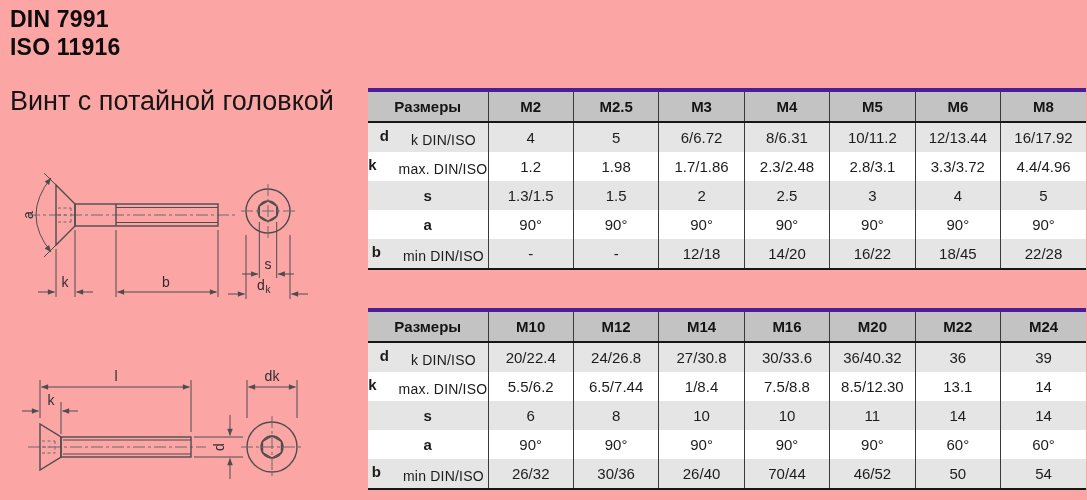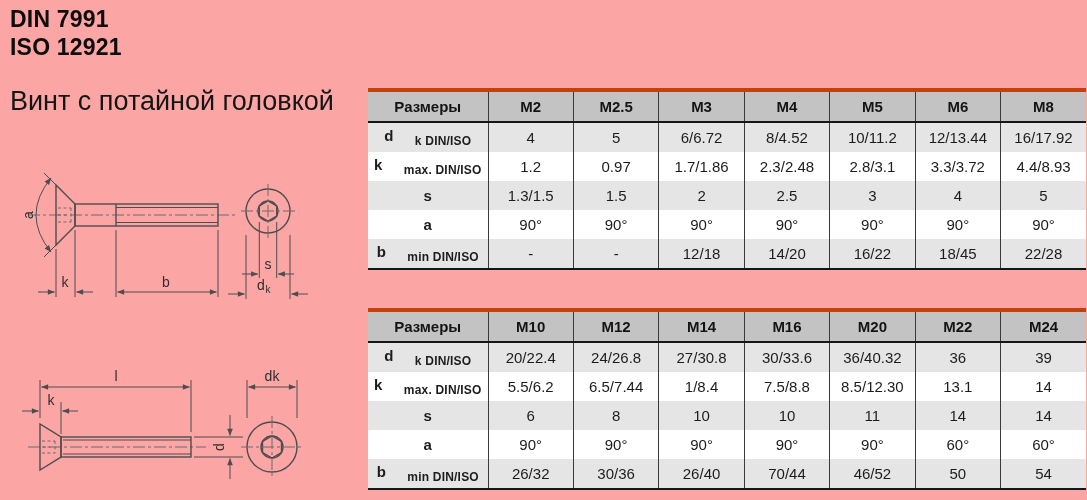--- a/index.html
+++ b/index.html
@@ -4,52 +4,52 @@
 <style>
   html,body{margin:0;padding:0;background:#fff;}
   .page{position:relative;width:1087px;height:500px;background:#fca5a5;overflow:hidden;
         font-family:"Liberation Sans",sans-serif;color:#111;padding-left:48px;}
   .std{position:absolute;left:10px;font-weight:bold;font-size:23px;letter-spacing:0.2px;color:#0d0d0d;}
   .std1{top:6px;} .std2{top:34px;}
   .subtitle{position:absolute;left:10px;top:86px;font-size:27px;color:#151515;}
 
   
   .dim-table{position:absolute;left:368px;border-collapse:collapse;table-layout:fixed;width:718px;
-             border-top:4px solid #c2410c;border-bottom:2px solid #161616;font-size:15px;}
+             border-top:4px solid #4c1d95;border-bottom:2px solid #161616;font-size:15px;}
   .t1{top:88px;} .t2{top:308px;}
   .dim-table col.c-label{width:120px;}
   .dim-table th,.dim-table td{height:29px;padding:0;text-align:center;vertical-align:middle;
              font-weight:normal;color:#1c1c1c;}
   .dim-table th+th,.dim-table td+td,.dim-table th+td,.dim-table td+th{border-left:1.5px solid #3a3a3a;}
   .dim-table thead th{background:#c3c3c3;font-weight:bold;border-bottom:2px solid #161616;color:#141414;}
   .dim-table tbody tr:nth-child(odd){background:#e5e5e5;}
   .dim-table tbody tr:nth-child(even){background:#ffffff;}
   .dim-table .rowlab{font-weight:bold;}
   .lab-main{font-weight:bold;font-size:15px;}
-  .lab-sub{font-weight:bold;font-size:12px;letter-spacing:0.2px;margin-left:18px;}
+  .lab-sub{font-weight:normal;font-size:14px;letter-spacing:0.2px;margin-left:18px;}
 
   
   .dw{position:absolute;}
   .dw1{left:8px;top:156px;}
   .dw2{left:8px;top:352px;}
   .dw line,.dw path,.dw rect,.dw circle,.dw polygon{stroke:#4d4d4d;stroke-width:1.4;fill:none;}
   .dw .cl{stroke-dasharray:12 3 3 3;stroke-width:1;stroke:#6a6a6a;}
   .dw .hid{stroke-dasharray:3 2.5;stroke-width:1;stroke:#6a6a6a;}
   .dw .dim,.dw .ext{stroke-width:1;stroke:#4d4d4d;}
   .dw text{font-family:"Liberation Sans",sans-serif;font-size:14px;fill:#2e2e2e;stroke:none;}
   .dw .sub{font-size:10px;}
   .dw marker path{fill:#4d4d4d;stroke:none;}
 </style>
 </head>
 <body>
 
 <div class="page">
 
   <div class="std std1">DIN 7991</div>
-  <div class="std std2">ISO 12921</div>
+  <div class="std std2">ISO 11916</div>
   <div class="subtitle">Винт с потайной головкой</div>
 
   <svg class="dw dw1" width="335" height="147" viewBox="0 0 335 147">
     <defs>
       <marker id="a1" viewBox="0 0 10 10" refX="9.5" refY="5" markerWidth="10" markerHeight="7" orient="auto-start-reverse">
         <path d="M0 1 L10 5 L0 9 Z"></path>
       </marker>
     </defs>
 
     <line class="cl" x1="20" y1="59" x2="228" y2="59"></line>
@@ -172,34 +172,34 @@
           <th>M6</th>
           <th>M8</th>
         </tr>
       </thead>
       <tbody>
         <tr>
           <th class="rowlab"><span class="lab-main">d</span><sub class="lab-sub"> k DIN/ISO</sub></th>
           <td>4</td>
           <td>5</td>
           <td>6/6.72</td>
-          <td>8/4.52</td>
+          <td>8/6.31</td>
           <td>10/11.2</td>
           <td>12/13.44</td>
           <td>16/17.92</td>
         </tr>
         <tr>
           <th class="rowlab"><span class="lab-main">k</span><sub class="lab-sub"> max. DIN/ISO</sub></th>
           <td>1.2</td>
-          <td>0.97</td>
+          <td>1.98</td>
           <td>1.7/1.86</td>
           <td>2.3/2.48</td>
           <td>2.8/3.1</td>
           <td>3.3/3.72</td>
-          <td>4.4/8.93</td>
+          <td>4.4/4.96</td>
         </tr>
         <tr>
           <th class="rowlab"><span class="lab-main">s</span></th>
           <td>1.3/1.5</td>
           <td>1.5</td>
           <td>2</td>
           <td>2.5</td>
           <td>3</td>
           <td>4</td>
           <td>5</td>

